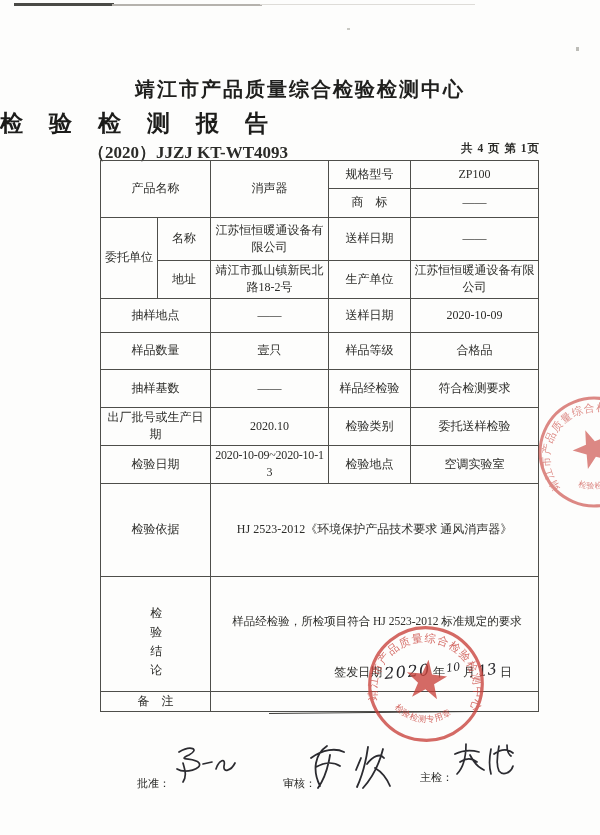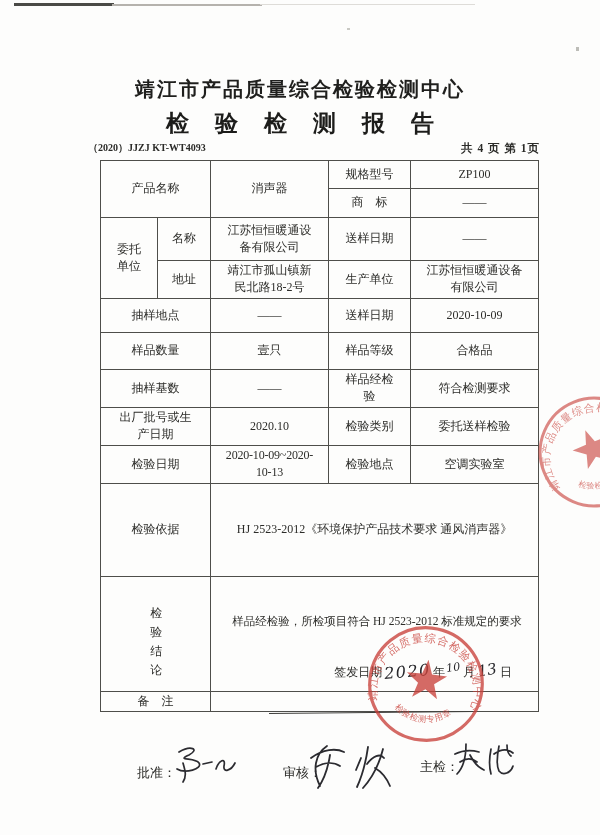--- a/index.html
+++ b/index.html
@@ -16,38 +16,38 @@
   .scanline2 { position:absolute; left:112px; top:4px; width:150px; height:2px; background:#b5b2ad; }
   .scanline3 { position:absolute; left:260px; top:4px; width:215px; height:1px; background:#dedcd8; }
   .speck1 { position:absolute; left:347px; top:28px; width:3px; height:2px; background:#c9c9c4; }
   .speck2 { position:absolute; left:576px; top:47px; width:3px; height:4px; background:#bdbdb8; }
 
   .org-title {
     position:absolute; top:76px; left:0; width:600px;
     text-align:center; font-size:20px; font-weight:bold;
     letter-spacing:2px; color:#1f1f1d;
   }
-  .doc-title-wrap { position:absolute; top:108px; left:0; width:600px; text-align:center; }
+  .doc-title-wrap { position:absolute; top:108px; left:0; width:600px; }
   .doc-title {
     font-size:23px; font-weight:bold; color:#1c1c1a;
     letter-spacing:26px; margin-right:-26px;
   }
-  .meta-no   { position:absolute; top:141px; left:88px;  font-size:10px; font-weight:bold; }
+  .meta-no   { position:absolute; top:141px; left:88px;  font-size:17px; font-weight:bold; }
   .meta-page { position:absolute; top:141px; right:60px; font-size:11.5px; font-weight:bold; letter-spacing:1px; }
 
   
   table.report {
     position:absolute; left:100px; top:160px;
     width:438px; table-layout:fixed; border-collapse:collapse;
   }
   table.report td {
     border:1px solid #4e4e4a;
     text-align:center; vertical-align:middle;
     font-size:12px; line-height:1.45;
-    padding:1px 14px; word-break:break-all;
+    padding:1px 3px; word-break:break-all;
     color:#2c2c29;
   }
   td.small-label { font-size:11.5px; padding:1px 1px;margin-left:8px; }
   td.tight { font-size:10.5px; letter-spacing:-0.2px; padding:1px 1px; }
   td.basis-value { text-align:left; padding-left:18px; font-size:11.5px; word-break:keep-all; }
   td.vertical-label span {
     writing-mode:vertical-lr; letter-spacing:1.6em; display:inline-block;
     margin-top:8px; font-size:12px;
   }
   td.conclusion-cell { position:relative; text-align:left; vertical-align:top; }
@@ -64,21 +64,21 @@
   .remark-underline {
     position:absolute; left:58px; top:20px; width:206px; height:1px;
     border-bottom:1.4px solid #3f3f3c; transform:rotate(-0.5deg);
   }
 
   
   .stamp-main { position:absolute; left:357px; top:615px; width:138px; height:138px; transform:rotate(6deg); opacity:0.78; }
   .stamp-seam { position:absolute; left:528px; top:386px; width:132px; height:132px; transform:rotate(-22deg); opacity:0.62; }
 
   
-  .sig-label { position:absolute; font-size:13px; color:#2b2b28; }
+  .sig-label { position:absolute; font-size:11px; color:#2b2b28;margin-top:12px; }
   .lbl-approve { left:137px; top:764px; }
   .lbl-review  { left:283px; top:764px; }
   .lbl-chief   { left:420px; top:758px; }
   .sig-svg { position:absolute; }
   .sig1 { left:165px; top:742px; }
   .sig2 { left:305px; top:738px; }
   .sig3 { left:449px; top:740px; }
 </style>
 </head>
 <body>

